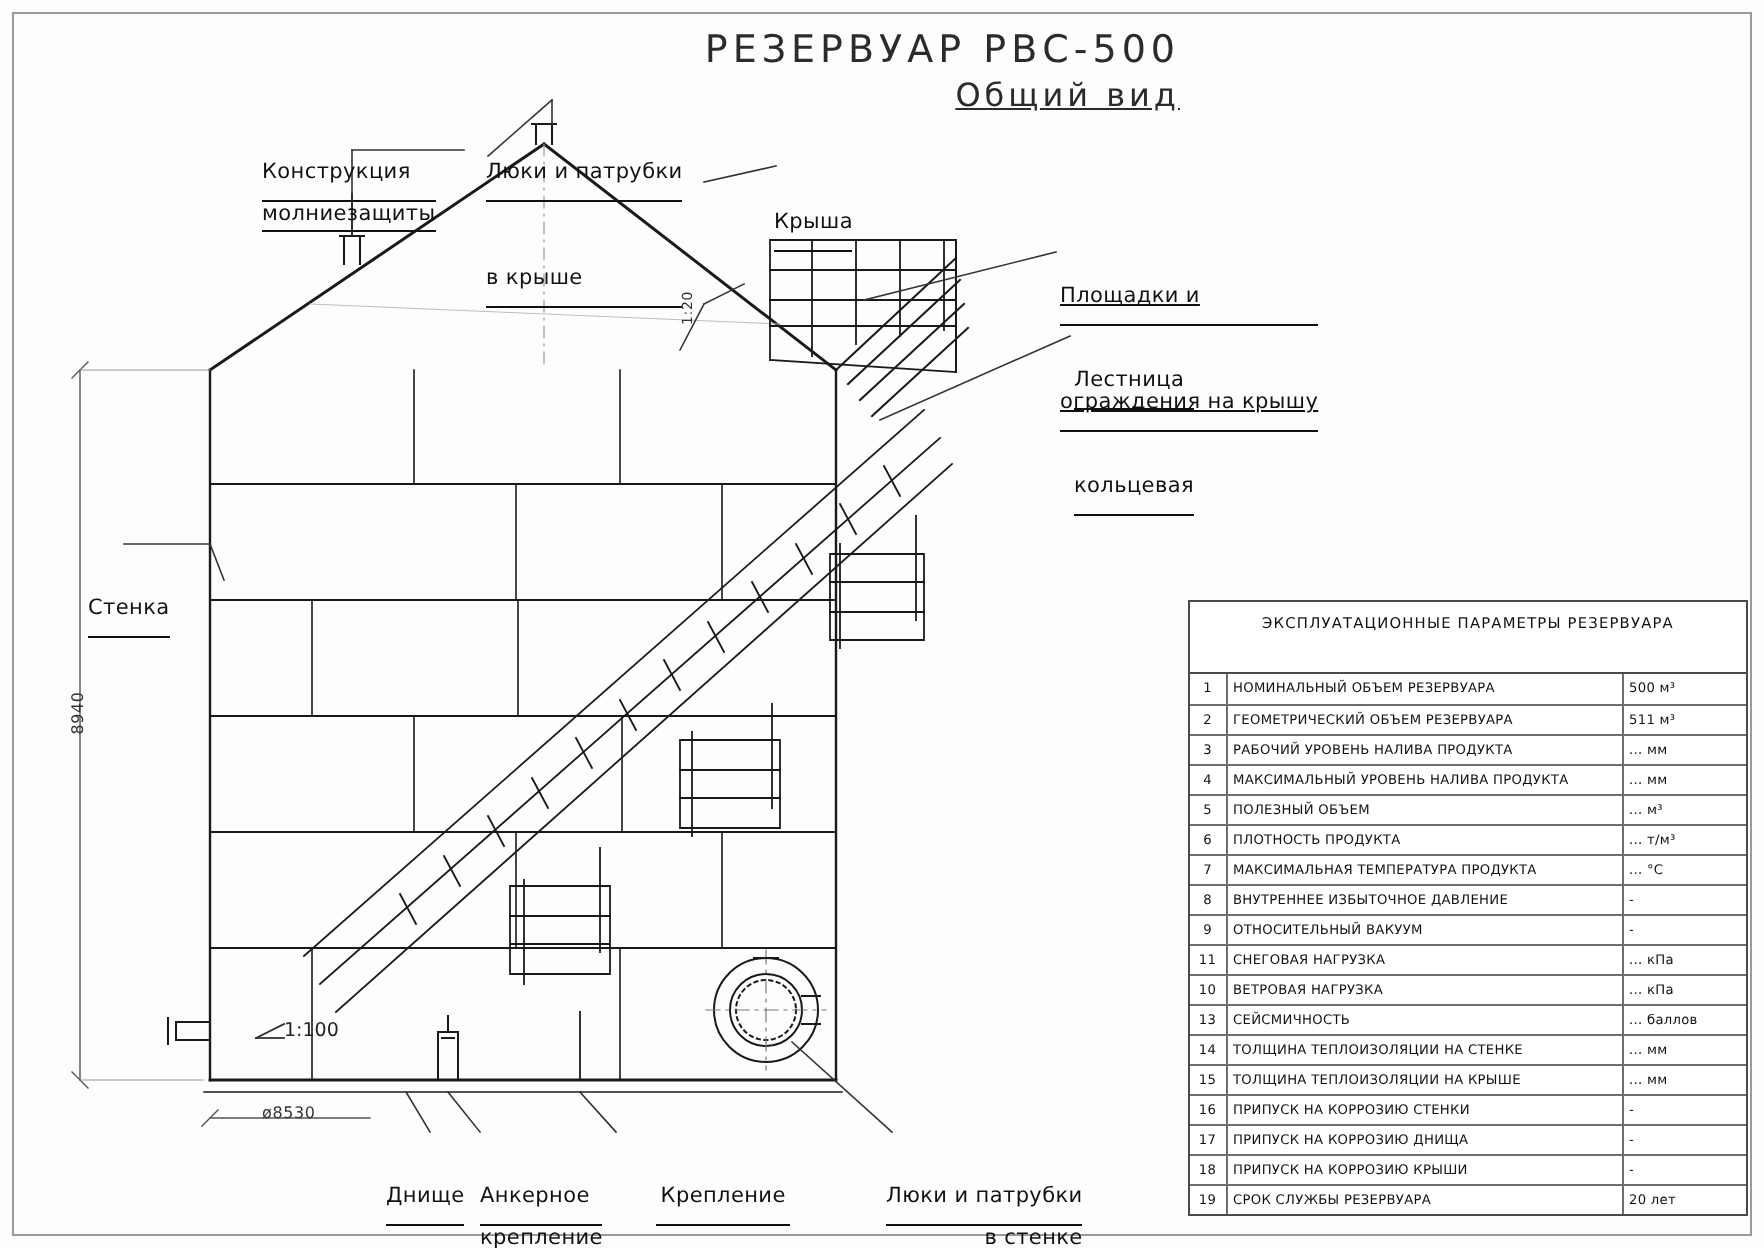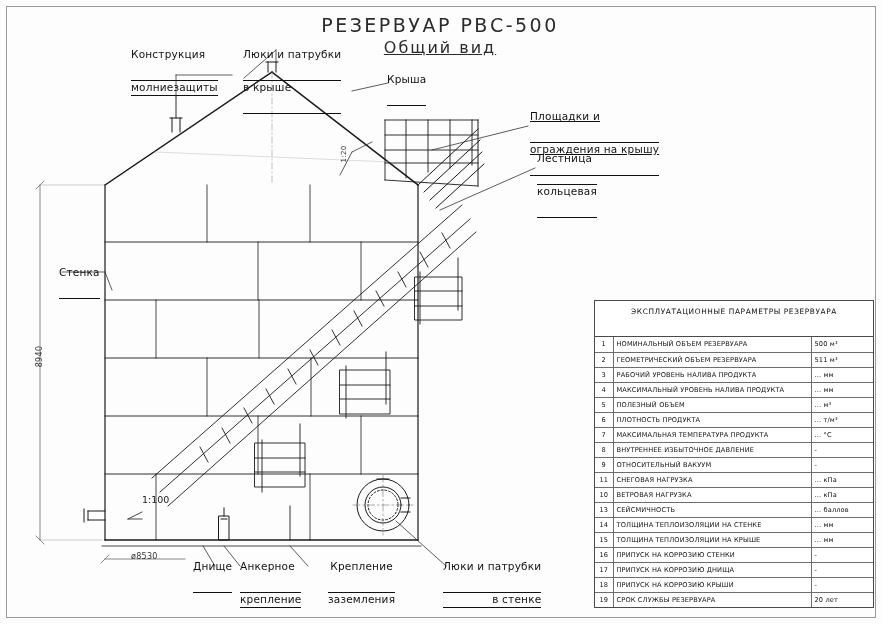--- a/index.html
+++ b/index.html
@@ -34,29 +34,29 @@
   .lbl {
     position: absolute;
     font-family: "DejaVu Sans", sans-serif;
     font-size: 10.5px;
     letter-spacing: .2px;
     color: #111;
     white-space: nowrap;
     line-height: 13px;
   }
   .lbl .l1, .lbl .l2 { display:block; }
-  .ul  { border-bottom: 1px solid #111; padding-bottom: 19px; }
+  .ul  { border-bottom: 1px solid #111; padding-bottom: 7px; margin-top: 32px; }
   .ul-r { border-bottom: 1px solid #111; padding-bottom: 1px; text-align: right; }
   .ctr { text-align: center; }
 
   .title {
     position: absolute;
     left: 290px; top: 14px;
     width: 300px;
-    text-align: center;
+    text-align: right;
     font-size: 19px;
     letter-spacing: 2.5px;
     color: #2b2b2b;
     font-family: "DejaVu Sans", sans-serif;
   }
   .title .sub {
     display: block;
     font-size: 16px;
     letter-spacing: 2px;
     margin-top: 2px;
@@ -67,21 +67,21 @@
     font-size: 8px;
     color: #333;
     letter-spacing: .3px;
   }
   .vert {
     transform: rotate(-90deg);
     transform-origin: 50% 50%;
   }
   .scale-note {
     position: absolute;
-    left: 142px; top: 494px;
+    left: 142px; top: 510px;
     font-size: 9.5px;
     color: #222;
   }
 
   
   .ptable {
     position: absolute;
     left: 594px; top: 300px;
     width: 280px;
     border: 1px solid #4a4a4a;
@@ -336,21 +336,21 @@
   <div class="lbl" style="left:530px; top:110px;text-decoration:underline;">
     <span class="l1 ul">Площадки и</span>
     <span class="l2 ul">ограждения на крышу</span>
   </div>
 
   <div class="lbl" style="left:537px; top:152px;">
     <span class="l1 ul">Лестница</span>
     <span class="l2 ul">кольцевая</span>
   </div>
 
-  <div class="lbl" style="left:59px; top:266px;">
+  <div class="lbl" style="left:44px; top:266px;">
     <span class="l1 ul">Стенка</span>
   </div>
 
   <div class="lbl" style="left:193px; top:560px;">
     <span class="l1 ul">Днище</span>
   </div>
 
   <div class="lbl" style="left:240px; top:560px;">
     <span class="l1 ul">Анкерное</span>
     <span class="l2 ul-r">крепление</span>

